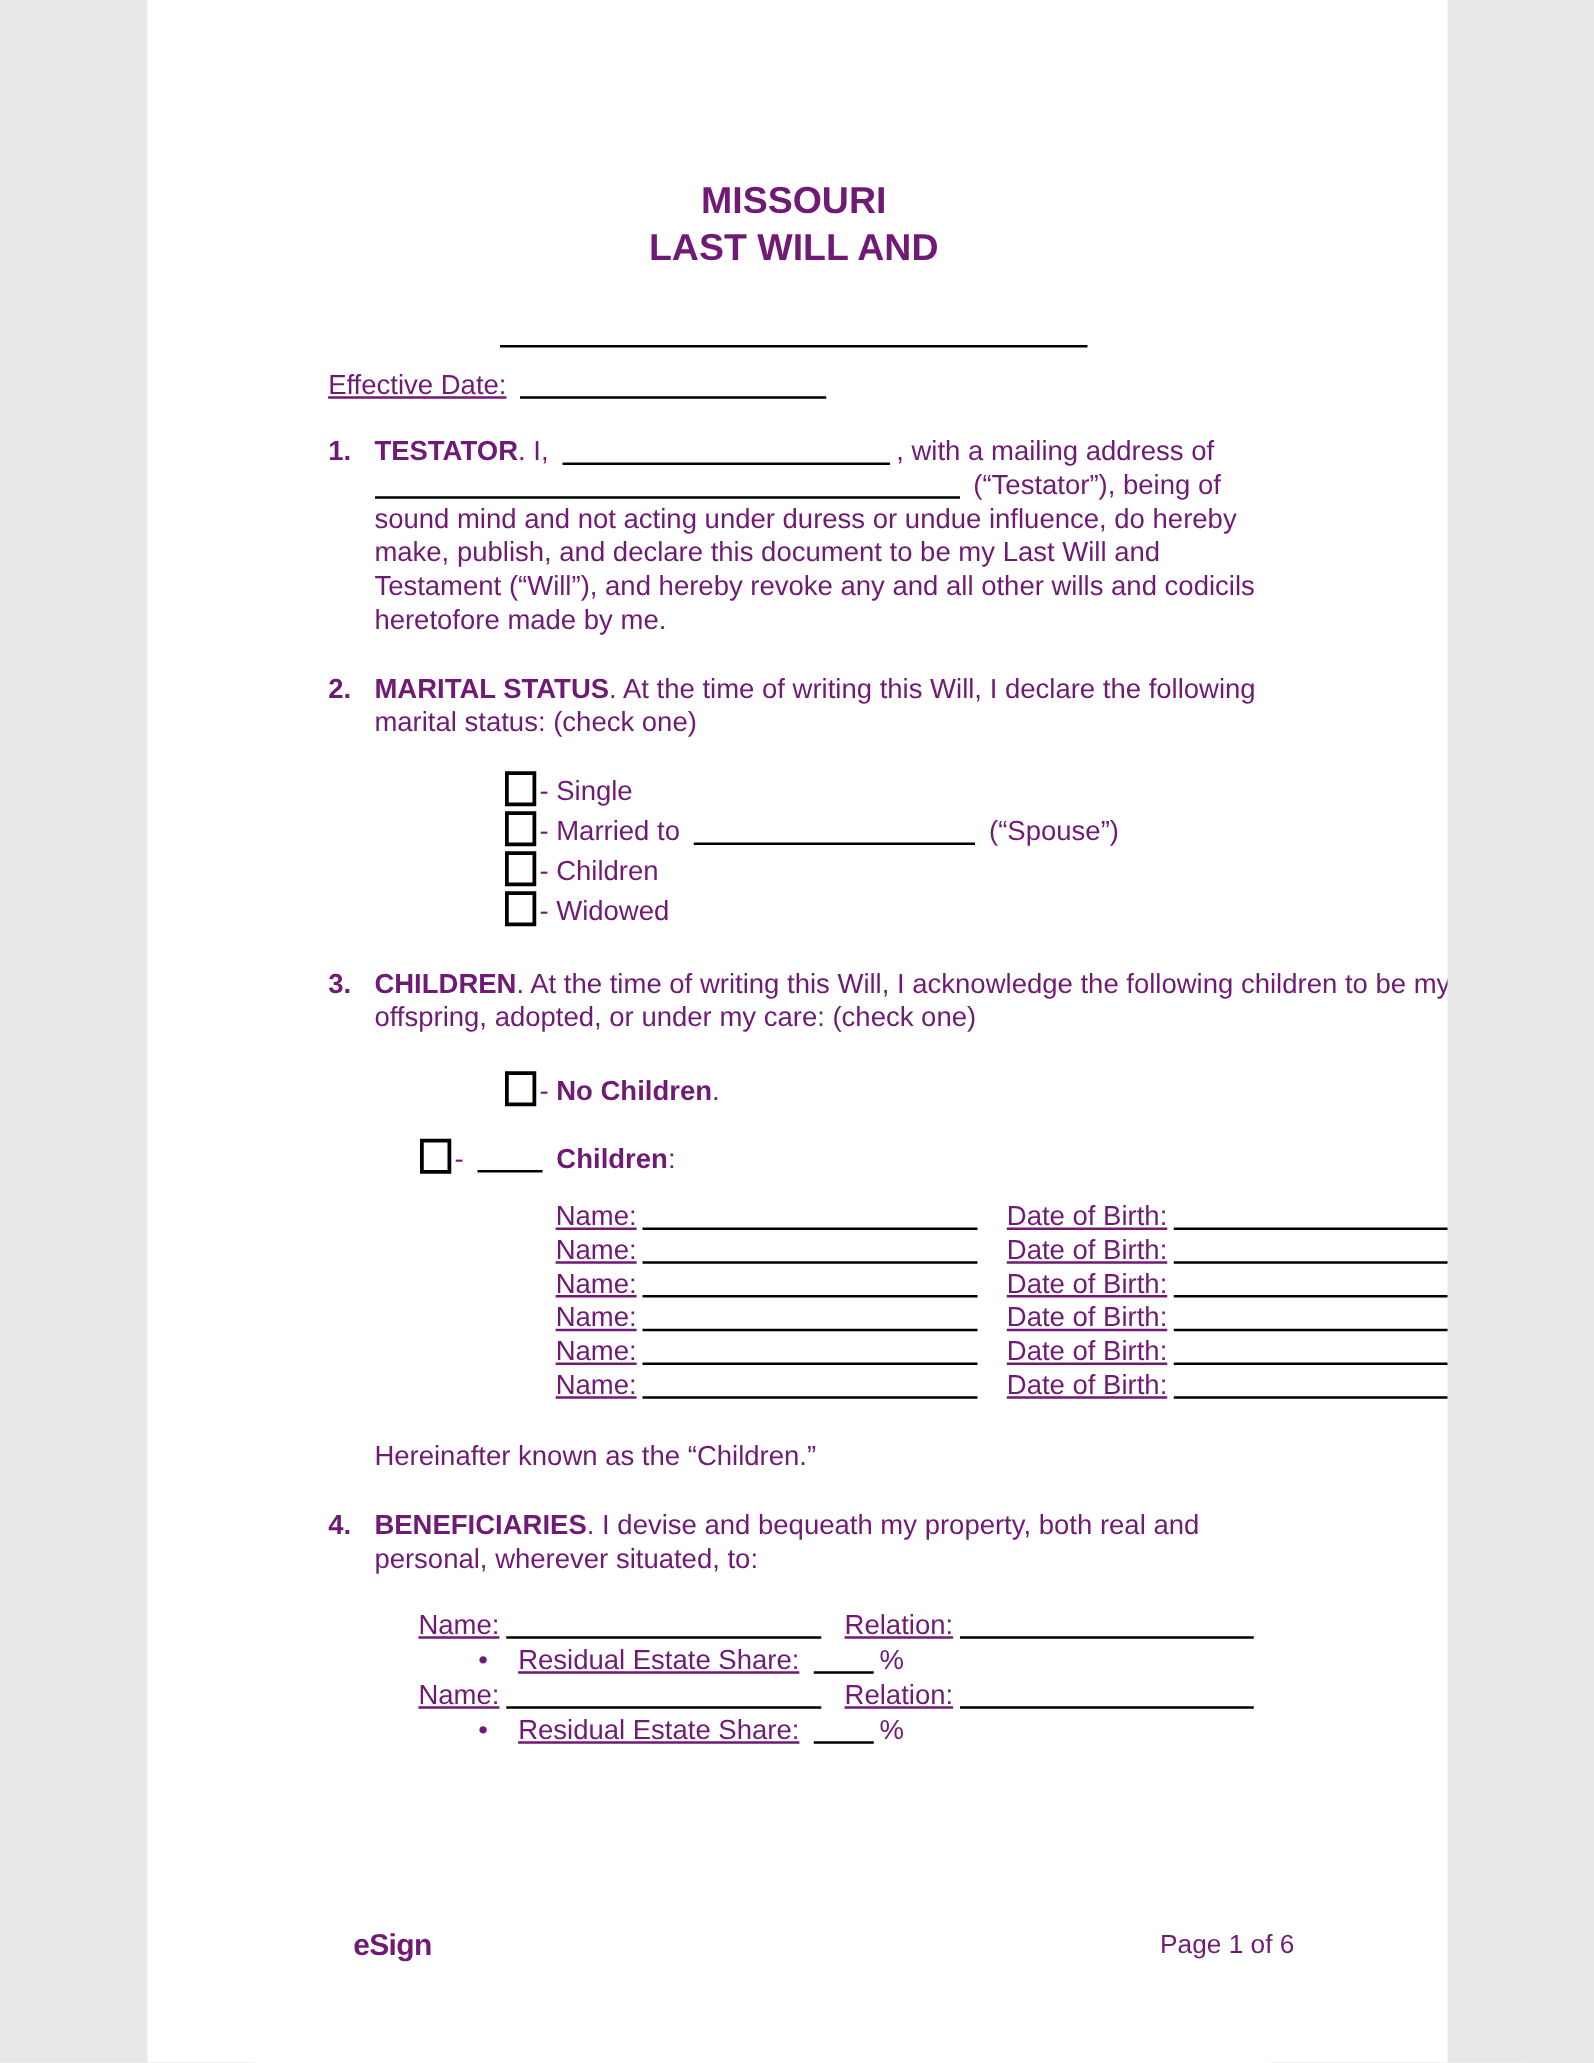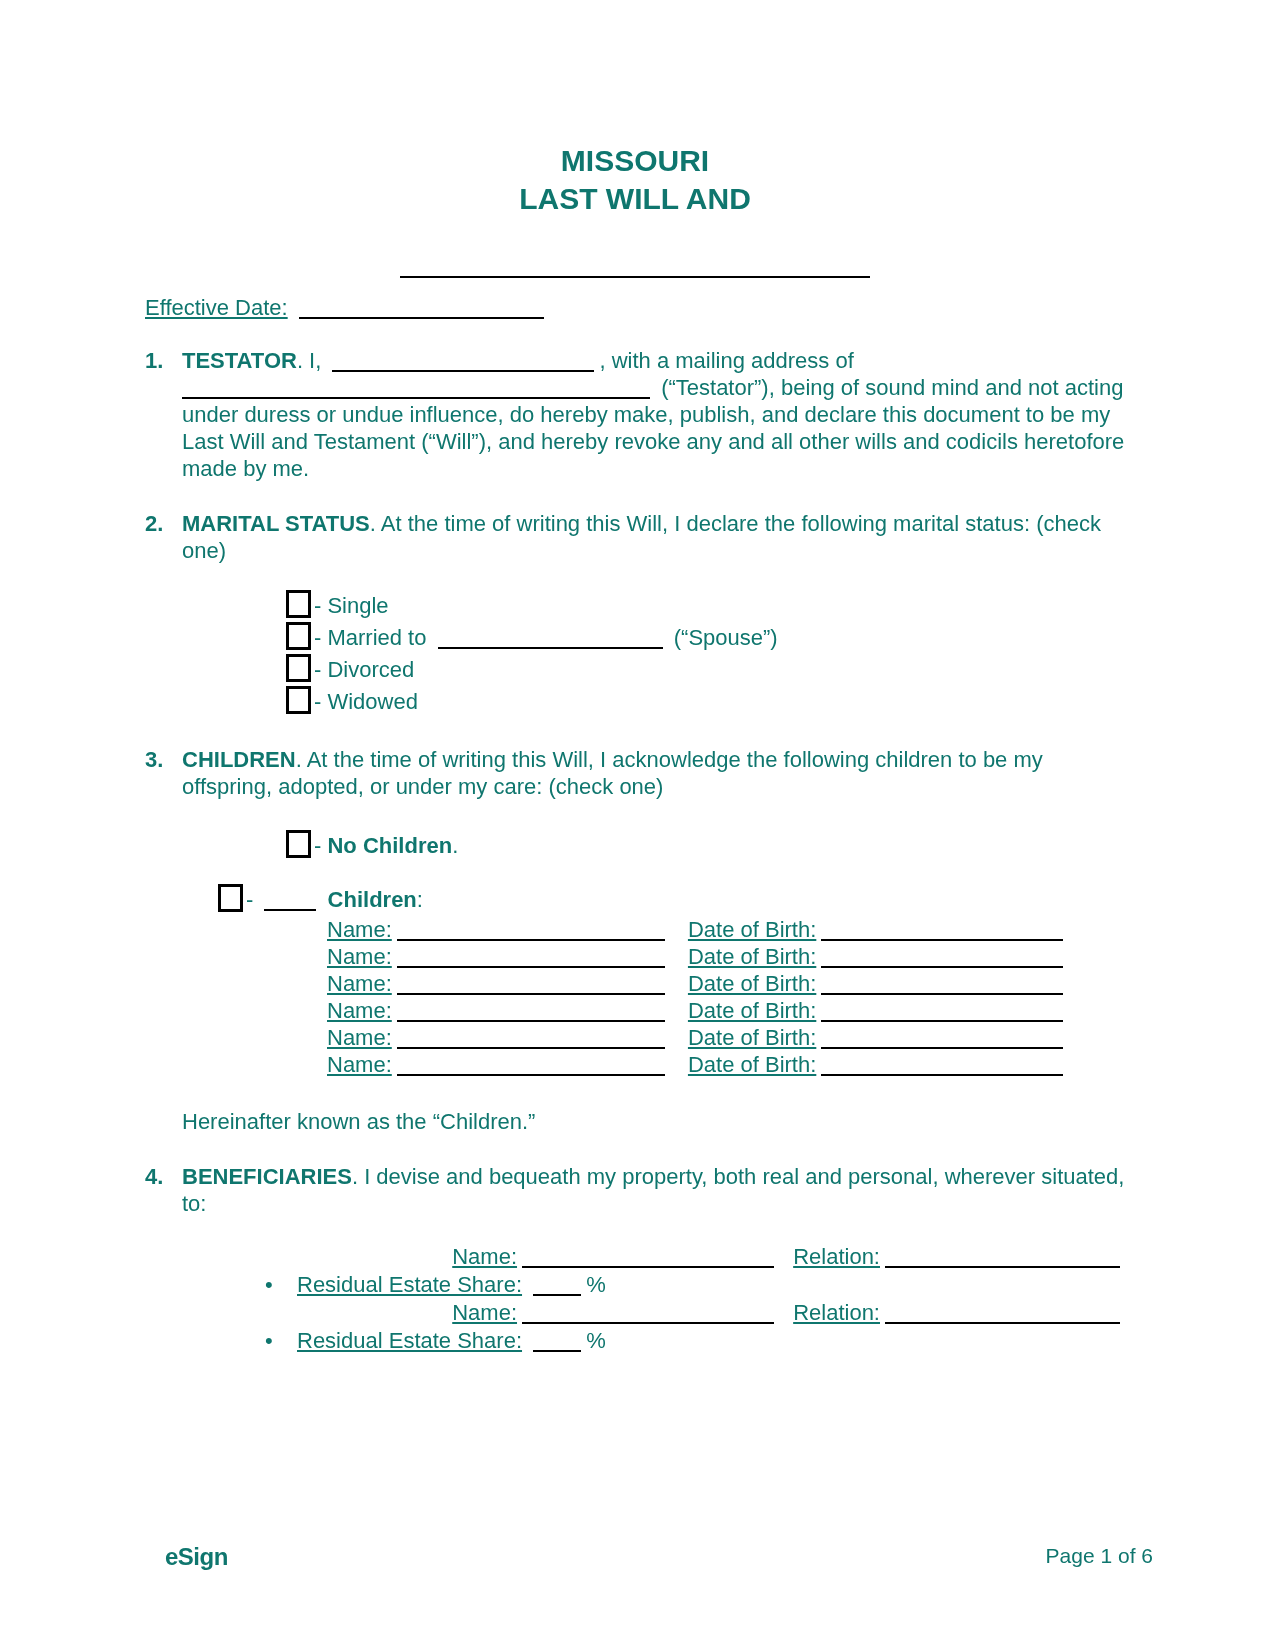--- a/index.html
+++ b/index.html
@@ -1,21 +1,21 @@
 <!DOCTYPE html>
 <html><head>
 <meta charset="utf-8">
 <style>
   html,body{margin:0;padding:0;background:#e8e8e8;}
   .page{
     position:relative;
-    width:1275px;height:1650px;
+    width:1040px;height:1650px;
     margin:0 auto;
     background:#ffffff;
-    color:#0f766e;
+    color:#701a75;
     font-family:"Liberation Sans","DejaVu Sans",sans-serif;
     font-size:22px;line-height:27px;
     overflow:hidden;
   }
   .content{padding:142px 150px 0 145px;}
   .title{
     text-align:center;font-weight:bold;
     font-size:30px;line-height:38px;
   }
   .name-line{
@@ -34,21 +34,21 @@
   .sec-num{flex:none;width:37px;font-weight:bold;}
   .sec-body{flex:1;}
   .mt26{margin-top:26px;} .mt28{margin-top:28px;} .mt30{margin-top:30px;} .mt22{margin-top:22px;}
   .cb{
     display:inline-block;width:19px;height:22px;
     border:3px solid #000;margin:0 3px -5px 0;
     background:#fff;
   }
   .opt-list{margin-top:26px;margin-left:68px;}
   .opt{line-height:32px;padding-left:36px;}
-  .child-rows{margin-left:145px;}
+  .child-rows{margin-left:145px;margin-top:16px;}
   .child-row{line-height:27px;white-space:nowrap;}
   .bene-block{margin-top:26px;margin-left:35px;}
   .bene-row{line-height:28px;white-space:nowrap;text-align:right;}
   .bullet-row{line-height:28px;margin-left:48px;}
   .bullet{display:inline-block;width:32px;text-align:left;}
   .footer{
     position:absolute;left:165px;right:122px;top:1542px;
     display:flex;justify-content:space-between;align-items:flex-start;
   }
   .brand{font-size:24px;font-weight:bold;letter-spacing:-0.5px;line-height:30px;}
@@ -89,21 +89,21 @@
         <div class="opt-list">
           <div class="opt">
             <span class="cb"></span><span>- Single</span>
           </div>
           <div class="opt">
             <span class="cb"></span><span>- Married to</span>
             <span class="blank" style="width:225px"></span>
             <span>(“Spouse”)</span>
           </div>
           <div class="opt">
-            <span class="cb"></span><span>- Divorced</span>
+            <span class="cb"></span><span>- Children</span>
           </div>
           <div class="opt">
             <span class="cb"></span><span>- Widowed</span>
           </div>
         </div>
       </div>
     </div>
 
     <div class="section mt28">
       <div class="sec-num">3.</div>

